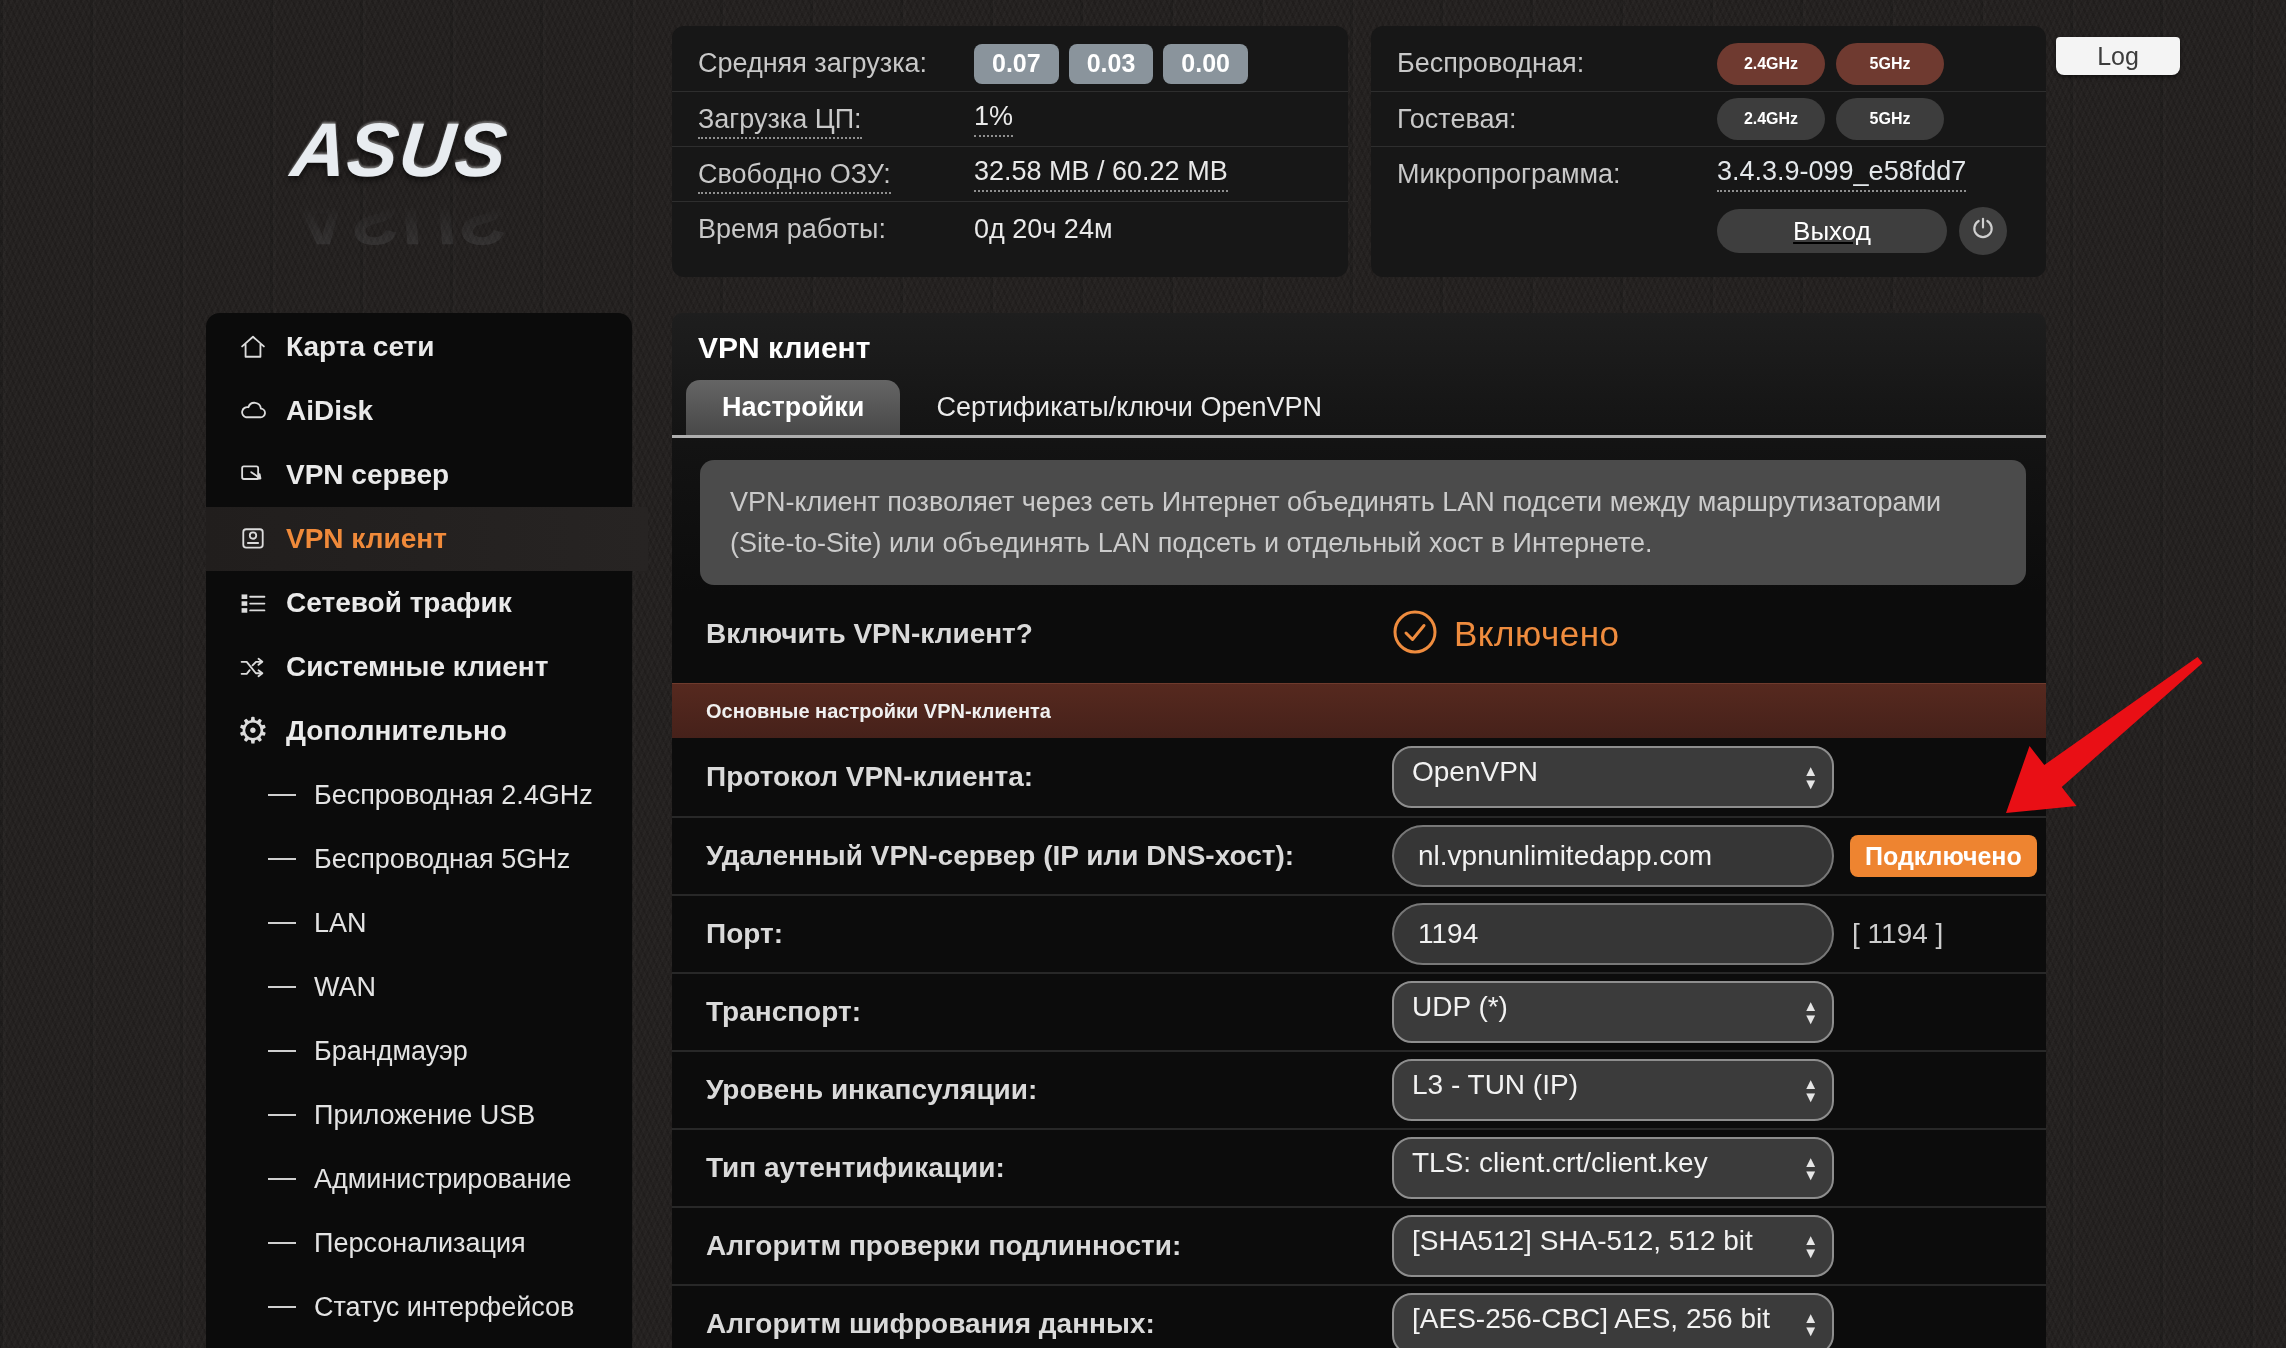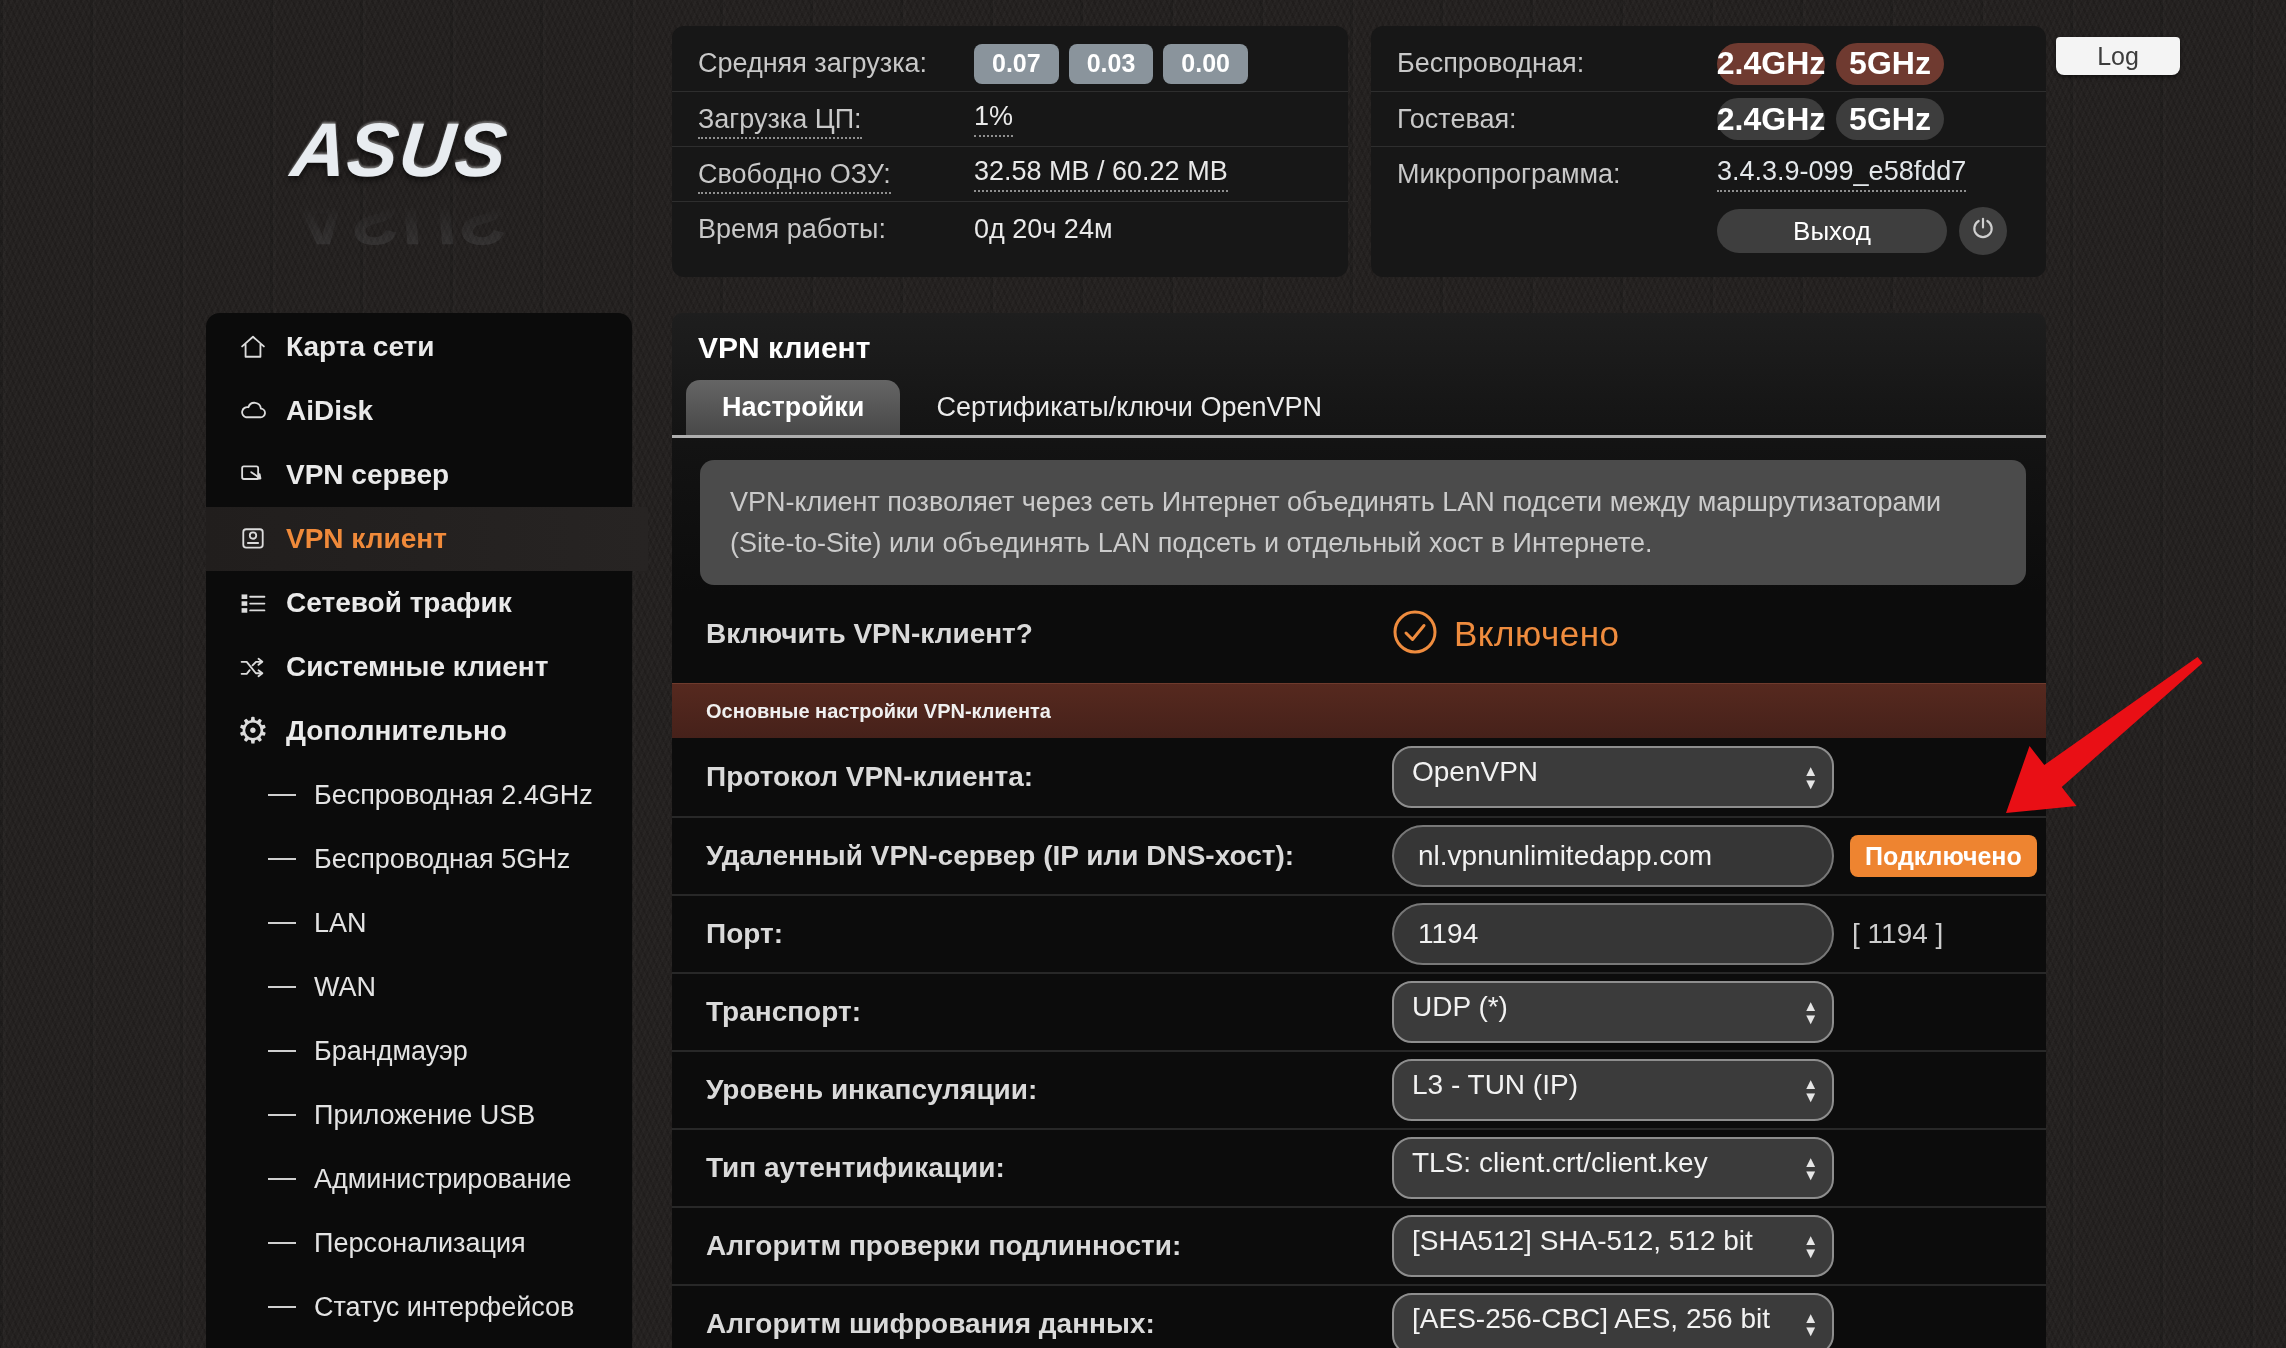--- a/index.html
+++ b/index.html
@@ -34,25 +34,25 @@
   .srow + .srow{border-top:1px solid #2e2e2e;}
   .srow .lbl{color:#c8c8c8;font-size:27px;}
   #status-panel .lbl{width:276px;}
   #router-panel .lbl{width:320px;}
   .sval{color:#e9e9e9;font-size:27px;}
   .dotted{border-bottom:2px dotted #8f8f8f;padding-bottom:3px;}
   .load-badge{background:#8a949c;color:#fff;font-weight:bold;font-size:25px;border-radius:8px;
     height:40px;min-width:72px;display:inline-flex;align-items:center;justify-content:center;
     margin-right:10px;padding:0 18px;}
   .pill{height:42px;width:108px;border-radius:21px;display:inline-flex;align-items:center;
-    justify-content:center;color:#fff;font-weight:bold;font-size:32px;margin-right:11px;}
+    justify-content:center;color:#fff;font-weight:bold;font-size:16px;margin-right:11px;}
   .pill.on{background:#6f3a30;}
   .pill.off{background:#3d3d3d;}
   .fw-link{color:#e3e7ea;font-size:27px;border-bottom:2px dotted #8f8f8f;padding-bottom:3px;cursor:pointer;}
-  .logout-row{height:60px;display:flex;align-items:center;padding-left:346px;gap:12px;}
+  .logout-row{height:60px;display:flex;align-items:center;padding-left:346px;gap:12px;text-decoration:underline;}
   .logout-btn{width:230px;height:44px;border-radius:22px;background:#3e3e3e;color:#fff;
     font-size:26px;display:flex;align-items:center;justify-content:center;cursor:pointer;}
   .power-btn{width:48px;height:48px;border-radius:50%;background:#3e3e3e;display:flex;
     align-items:center;justify-content:center;cursor:pointer;}
   
   .sidebar{position:absolute;left:206px;top:313px;width:426px;height:1035px;background:#0b0b0b;
     border-radius:14px 14px 0 0;padding-top:2px;}
   .nav-item{height:64px;display:flex;align-items:center;padding-left:30px;gap:16px;cursor:pointer;}
   .nav-item .ico{width:34px;height:34px;display:flex;align-items:center;justify-content:center;flex:none;}
   .nav-item .txt{color:#eaeaea;font-size:28px;font-weight:bold;}

